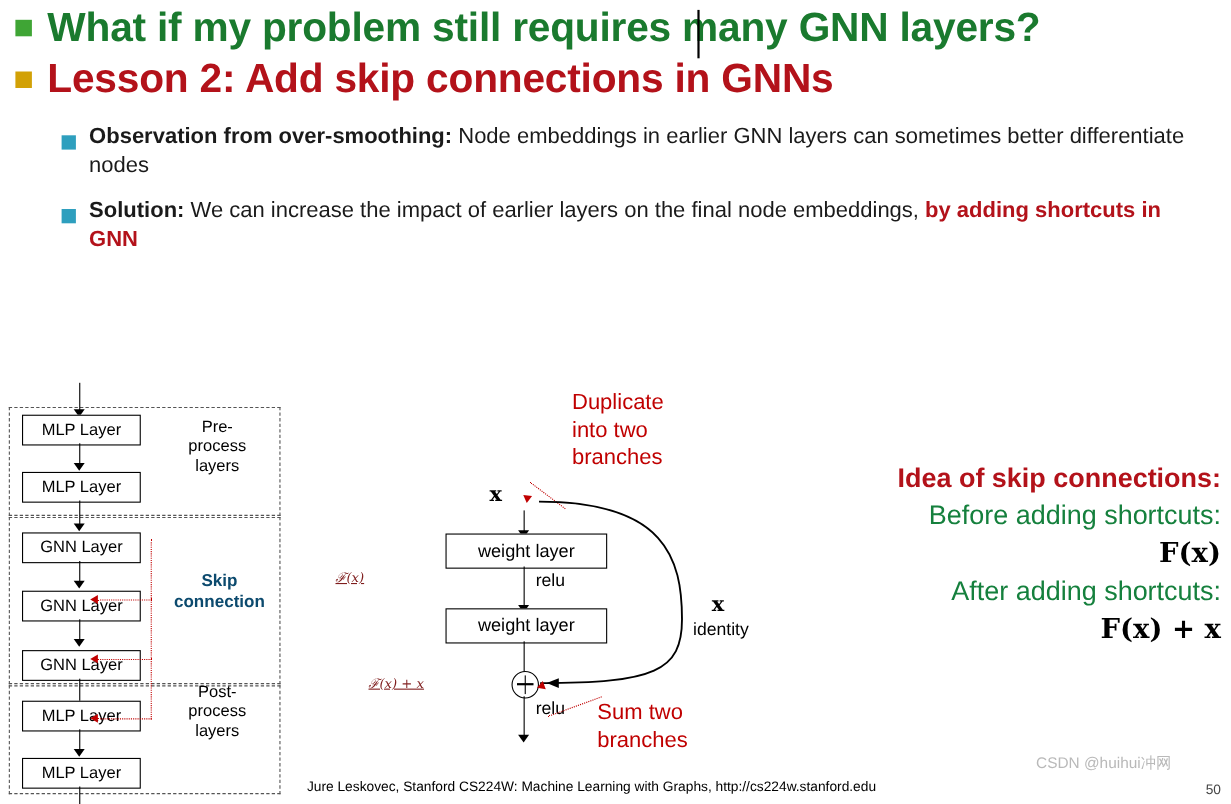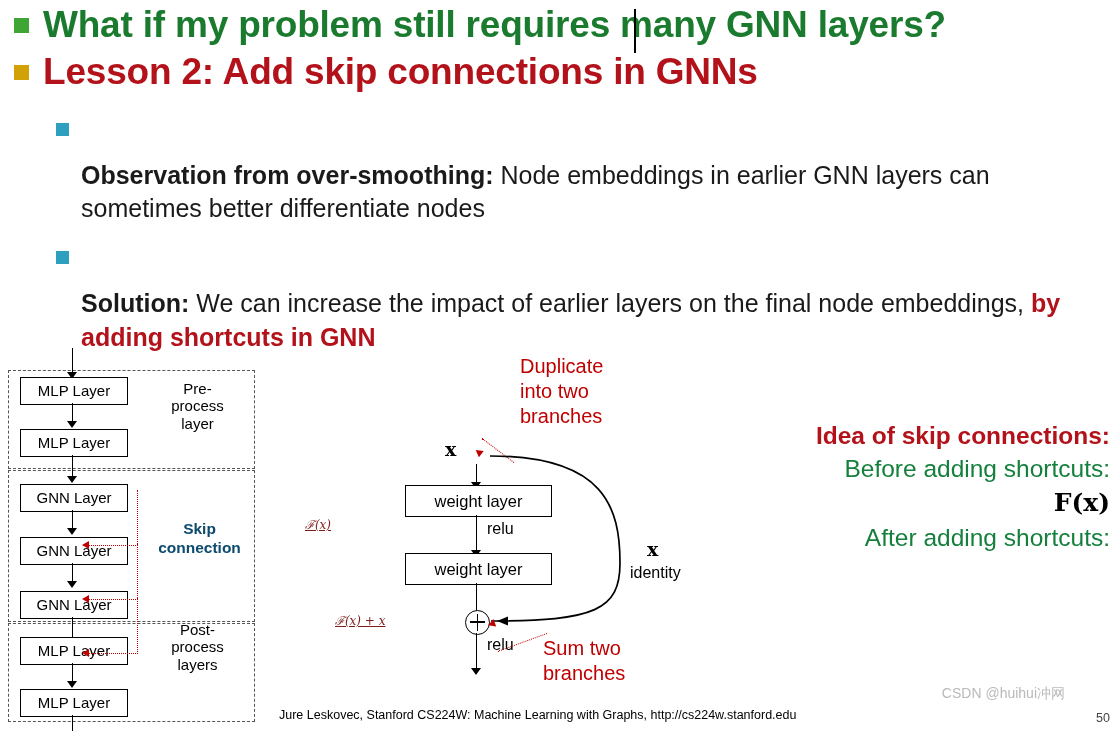--- a/index.html
+++ b/index.html
@@ -36,25 +36,24 @@
   }
   .green { color: #1a7a2e; }
   .red   { color: #b3121a; }
 
   .l2-wrap {
     display: flex;
     align-items: flex-start;
     margin-left: 56px;
   }
   .l2 {
-    font-size: 25px;
+    font-size: 20px;
     line-height: 1.33;
     color: #1a1a1a;
     max-width: 1000px;
-    margin-top: 48px;
   }
   .l2 b { font-weight: bold; }
   .l2 .redb { color: #b3121a; font-weight: bold; }
 
   
   .figure {
     position: absolute;
     left: 0;
     top: 348px;
     width: 1119px;
@@ -316,21 +315,21 @@
     <div class="redvert" style="left:137px; top:196px; height:56px;"></div>
     <div class="redline" style="left:88px; top:251px; width:50px;"></div>
     <div class="redhead" style="left:82px; top:247px;"></div>
 
     <div class="redvert" style="left:137px; top:250px; height:56px;"></div>
     <div class="redline" style="left:88px; top:305px; width:50px;"></div>
     <div class="redhead" style="left:82px; top:301px;"></div>
 
     <div class="grp-label" style="left:155px; top:32px; width:85px; white-space:pre-line;">Pre-
 process
-layer</div>
+layers</div>
     <div class="skip-label" style="left:152px; top:172px; width:95px; white-space:pre-line;">Skip
 connection</div>
     <div class="grp-label" style="left:155px; top:273px; width:85px; white-space:pre-line;">Post-
 process
 layers</div>
   </div>
 
   <div class="center">
 
     <div class="redtext" style="left:245px; top:6px; width:180px; white-space:pre-line;">Duplicate
@@ -375,18 +374,19 @@
 branches</div>
     <div class="redline" style="left:220px; top:285px; width:52px; transform:rotate(-20deg); transform-origin:right center;"></div>
     <div class="redhead" style="left:213px; top:272px; transform:rotate(-20deg);"></div>
   </div>
 
   <div class="rightcol">
     <div class="rc-title">Idea of skip connections:</div>
     <div class="rc-line">Before adding shortcuts:</div>
     <div class="rc-math">F(x)</div>
     <div class="rc-line">After adding shortcuts:</div>
+    <div class="rc-math">F(x) + x</div>
   </div>
 </div>
 
 <div class="footer">Jure Leskovec, Stanford CS224W: Machine Learning with Graphs, http://cs224w.stanford.edu</div>
 <div class="watermark">CSDN @huihui冲网</div>
 <div class="pagenum">50</div>
 
 </body></html>

